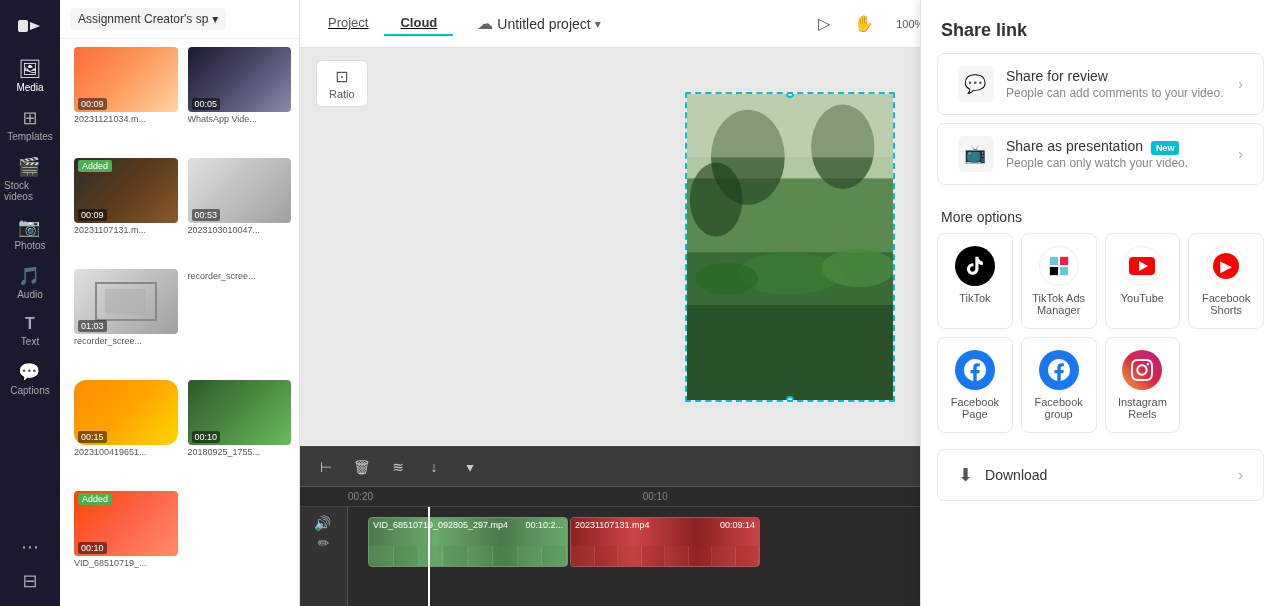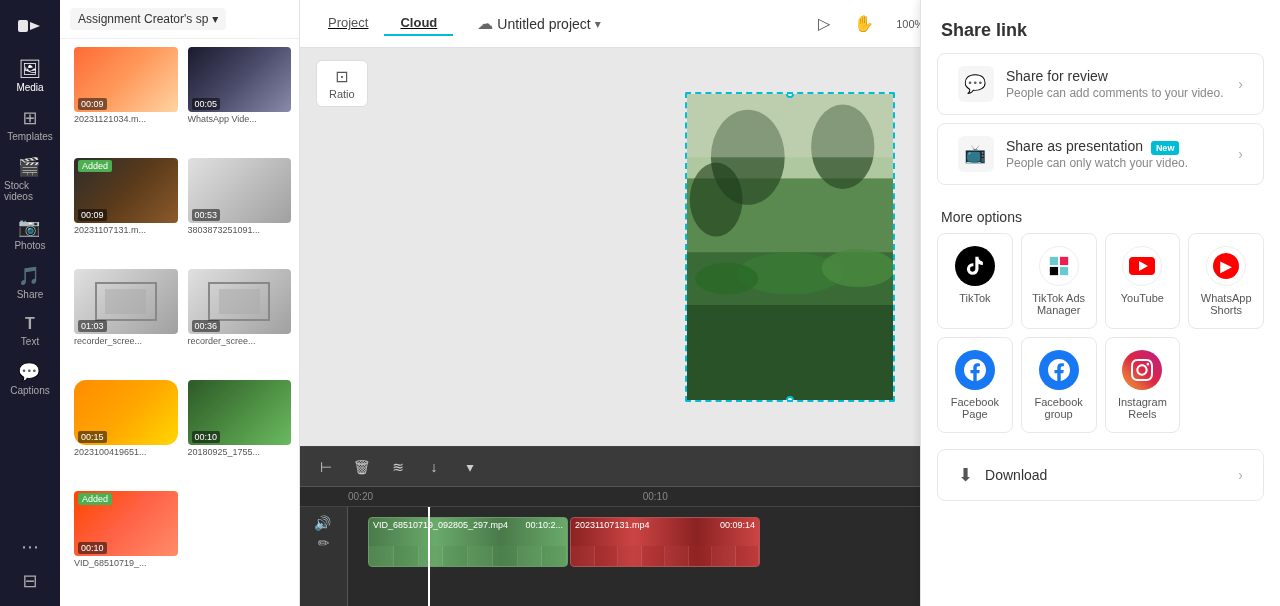--- a/index.html
+++ b/index.html
@@ -530,21 +530,21 @@
   <div class="sidebar-item">
     <span class="sidebar-icon">🎬</span>
     <span>Stock videos</span>
   </div>
   <div class="sidebar-item">
     <span class="sidebar-icon">📷</span>
     <span>Photos</span>
   </div>
   <div class="sidebar-item">
     <span class="sidebar-icon">🎵</span>
-    <span>Share</span>
+    <span>Audio</span>
   </div>
   <div class="sidebar-item">
     <span class="sidebar-icon" style="font-size:16px;font-weight:bold;">T</span>
     <span>Text</span>
   </div>
   <div class="sidebar-item">
     <span class="sidebar-icon">💬</span>
     <span>Captions</span>
   </div>
   <div class="sidebar-bottom">
@@ -585,40 +585,34 @@
         <span class="media-added-badge">Added</span>
         <span class="media-duration">00:09</span>
       </div>
       <div class="media-filename">20231107131.m...</div>
     </div>
 
     <div class="media-item">
       <div class="media-thumb thumb-3">
         <span class="media-duration">00:53</span>
       </div>
-      <div class="media-filename">3803873251091...</div>
+      <div class="media-filename">2023103010047...</div>
     </div>
 
     <div class="media-item">
       <div class="media-thumb thumb-3" style="display:flex;align-items:center;justify-content:center;">
         <div style="width:60%;height:60%;border:2px solid #888;display:flex;align-items:center;justify-content:center;">
           <div style="width:70%;height:70%;background:#aaa;opacity:0.5;"></div>
         </div>
         <span class="media-duration">01:03</span>
       </div>
       <div class="media-filename">recorder_scree...</div>
     </div>
 
     <div class="media-item">
-      <div class="media-thumb thumb-3" style="display:flex;align-items:center;justify-content:center;">
-        <div style="width:60%;height:60%;border:2px solid #888;display:flex;align-items:center;justify-content:center;">
-          <div style="width:70%;height:70%;background:#aaa;opacity:0.5;"></div>
-        </div>
-        <span class="media-duration">00:36</span>
-      </div>
       <div class="media-filename">recorder_scree...</div>
     </div>
 
     <div class="media-item">
       <div class="media-thumb thumb-4">
         <span class="media-duration">00:15</span>
       </div>
       <div class="media-filename">2023100419651...</div>
     </div>
 
@@ -829,21 +823,21 @@
           <span class="social-btn-label">YouTube</span>
         </div>
 
         <div class="social-btn">
           <div class="social-btn-icon youtube-shorts-icon">
             <svg width="26" height="26" viewBox="0 0 26 26">
               <rect x="0" y="0" width="26" height="26" rx="13" fill="#ff0000"></rect>
               <text x="13" y="18" text-anchor="middle" fill="white" font-size="14" font-weight="bold">▶</text>
             </svg>
           </div>
-          <span class="social-btn-label">WhatsApp Shorts</span>
+          <span class="social-btn-label">Facebook Shorts</span>
         </div>
 
         <div class="social-btn">
           <div class="social-btn-icon fb-page-icon">
             <svg width="22" height="22" viewBox="0 0 24 24" fill="white">
               <path d="M24 12.073c0-6.627-5.373-12-12-12s-12 5.373-12 12c0 5.99 4.388 10.954 10.125 11.854v-8.385H7.078v-3.47h3.047V9.43c0-3.007 1.792-4.669 4.533-4.669 1.312 0 2.686.235 2.686.235v2.953H15.83c-1.491 0-1.956.925-1.956 1.874v2.25h3.328l-.532 3.47h-2.796v8.385C19.612 23.027 24 18.062 24 12.073z"></path>
             </svg>
           </div>
           <span class="social-btn-label">Facebook Page</span>
         </div>

